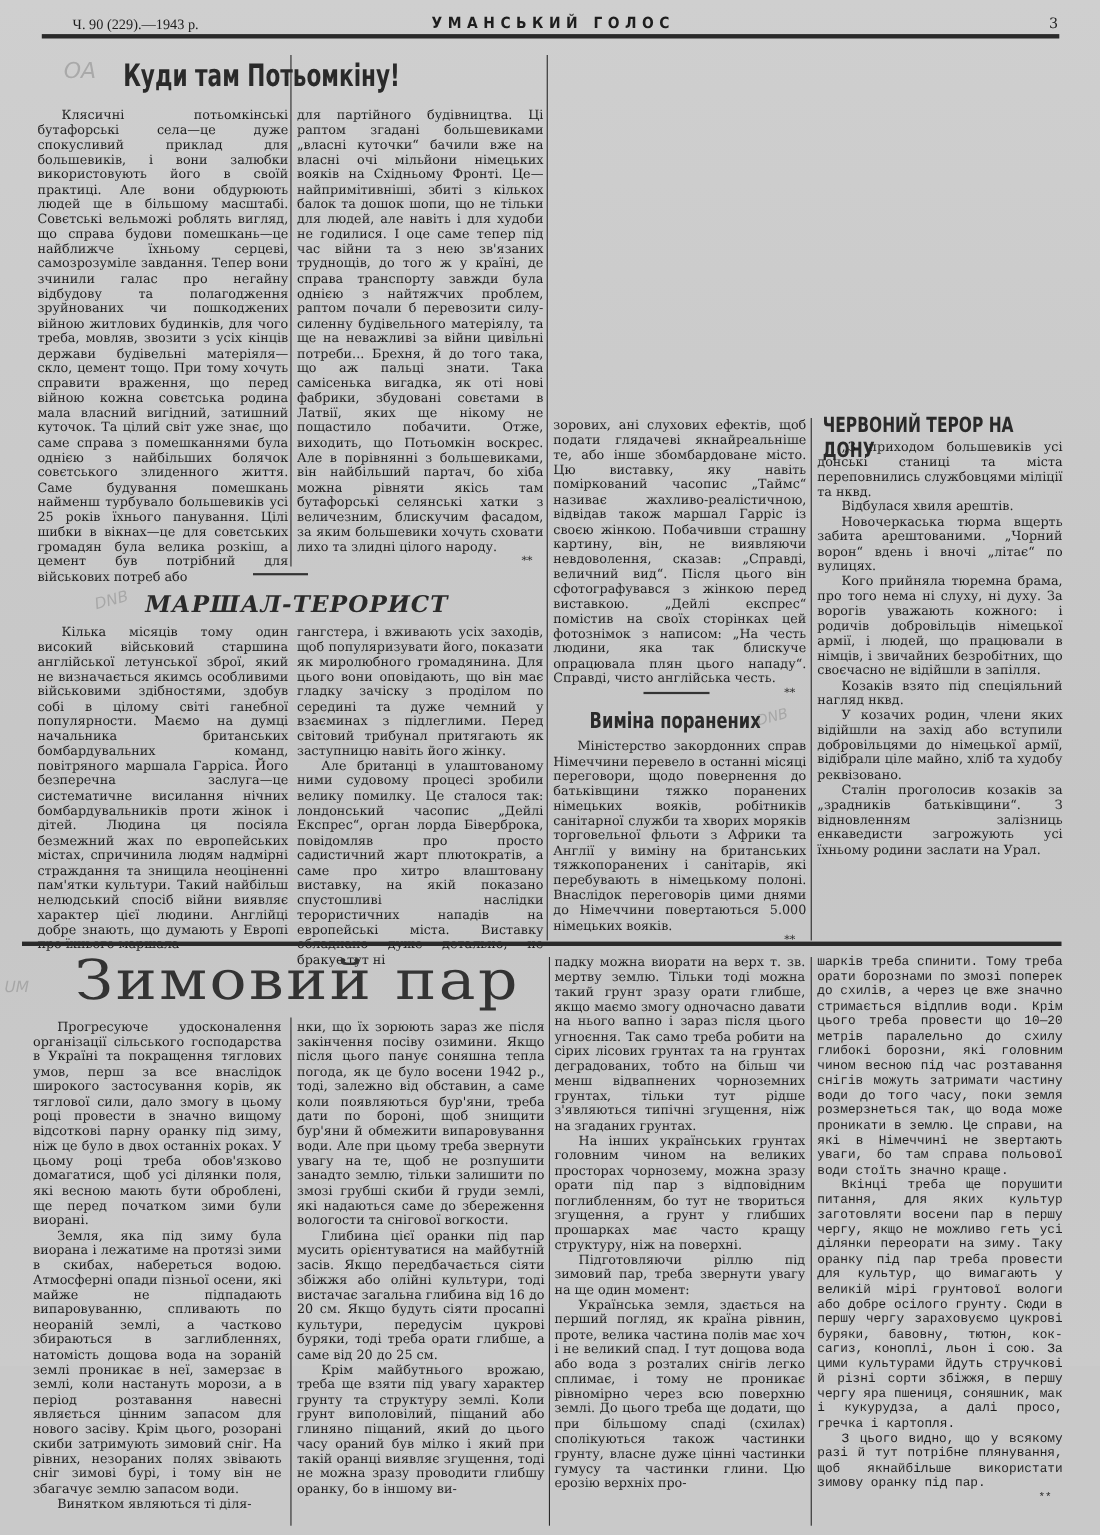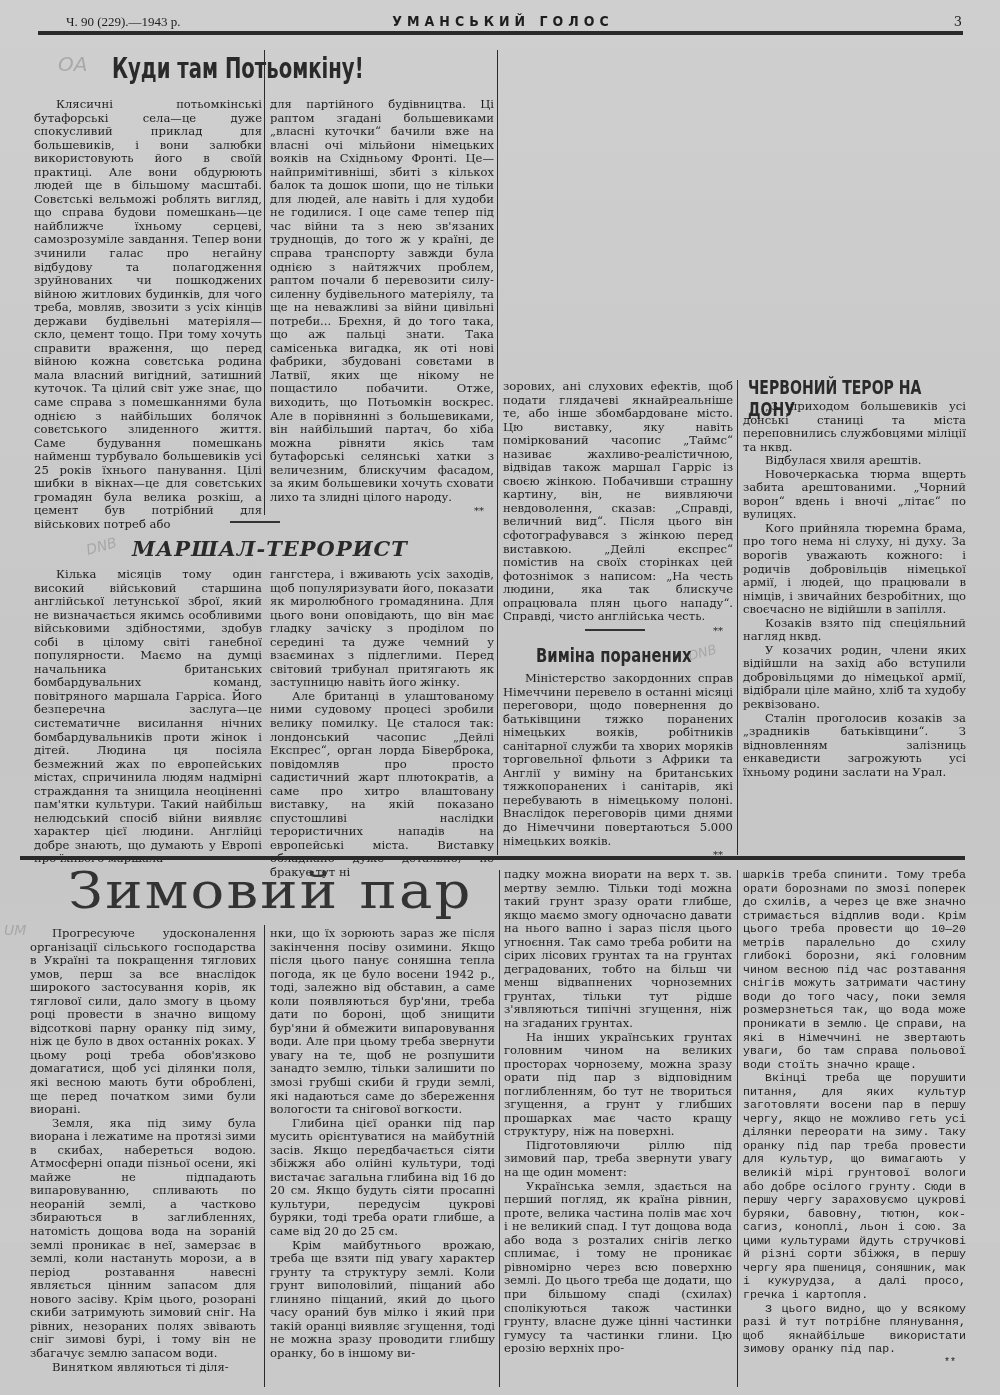--- a/index.html
+++ b/index.html
@@ -43,21 +43,21 @@
   <div class="masthead">
     <span class="mh-left">Ч. 90 (229).—1943 р.</span>
     <span class="mh-center">УМАНСЬКИЙ ГОЛОС</span>
     <span class="mh-right">3</span>
   </div>
   <div class="rule-thick" style="left:38px; top:31px; width:925px;"></div>
 
   <div class="stamp" style="left:58px; top:52px; font-size:20px;">ОА</div>
   <div class="stamp" style="left:86px; top:538px; font-size:14px; transform:rotate(-15deg);">DNB</div>
   <div class="stamp" style="left:688px; top:645px; font-size:13px; transform:rotate(-15deg);">DNB</div>
-  <div class="stamp" style="left:4px; top:890px; font-size:14px;margin-top:32px;">UM</div>
+  <div class="stamp" style="left:4px; top:890px; font-size:14px;">UM</div>
 
   <h1 class="headline" style="left:112px; top:52px;">Куди там Потьомкіну!</h1>
   <div class="col" style="left:34px; top:98px; width:228px;">
     <p>Клясичні потьомкінські бутафорські села—це дуже спокусливий приклад для большевиків, і вони залюбки використовують його в своїй практиці. Але вони обдурюють людей ще в більшому масштабі. Совєтські вельможі роблять вигляд, що справа будови помешкань—це найближче їхньому серцеві, самозрозуміле завдання. Тепер вони зчинили галас про негайну відбудову та полагодження зруйнованих чи пошкоджених війною житлових будинків, для чого треба, мовляв, звозити з усіх кінців держави будівельні матеріяля—скло, цемент тощо. При тому хочуть справити враження, що перед війною кожна совєтська родина мала власний вигідний, затишний куточок. Та цілий світ уже знає, що саме справа з помешканнями була однією з найбільших болячок совєтського злиденного життя. Саме будування помешкань найменш турбувало большевиків усі 25 років їхнього панування. Цілі шибки в вікнах—це для совєтських громадян була велика розкіш, а цемент був потрібний для військових потреб або</p>
   </div>
   <div class="vrule" style="left:264px; top:50px; height:465px;"></div>
   <div class="col" style="left:270px; top:98px; width:224px;">
     <p style="text-indent:0">для партійного будівництва. Ці раптом згадані большевиками „власні куточки“ бачили вже на власні очі мільйони німецьких вояків на Східньому Фронті. Це—найпримітивніші, збиті з кількох балок та дошок шопи, що не тільки для людей, але навіть і для худоби не годилися. І оце саме тепер під час війни та з нею зв'язаних труднощів, до того ж у країні, де справа транспорту завжди була однією з найтяжчих проблем, раптом почали б перевозити силу-силенну будівельного матеріялу, та ще на неважливі за війни цивільні потреби... Брехня, й до того така, що аж пальці знати. Така самісенька вигадка, як оті нові фабрики, збудовані совєтами в Латвії, яких ще нікому не пощастило побачити. Отже, виходить, що Потьомкін воскрес. Але в порівнянні з большевиками, він найбільший партач, бо хіба можна рівняти якісь там бутафорські селянські хатки з величезним, блискучим фасадом, за яким большевики хочуть сховати лихо та злидні цілого народу.</p>
     <div class="stars">**</div>
   </div>

